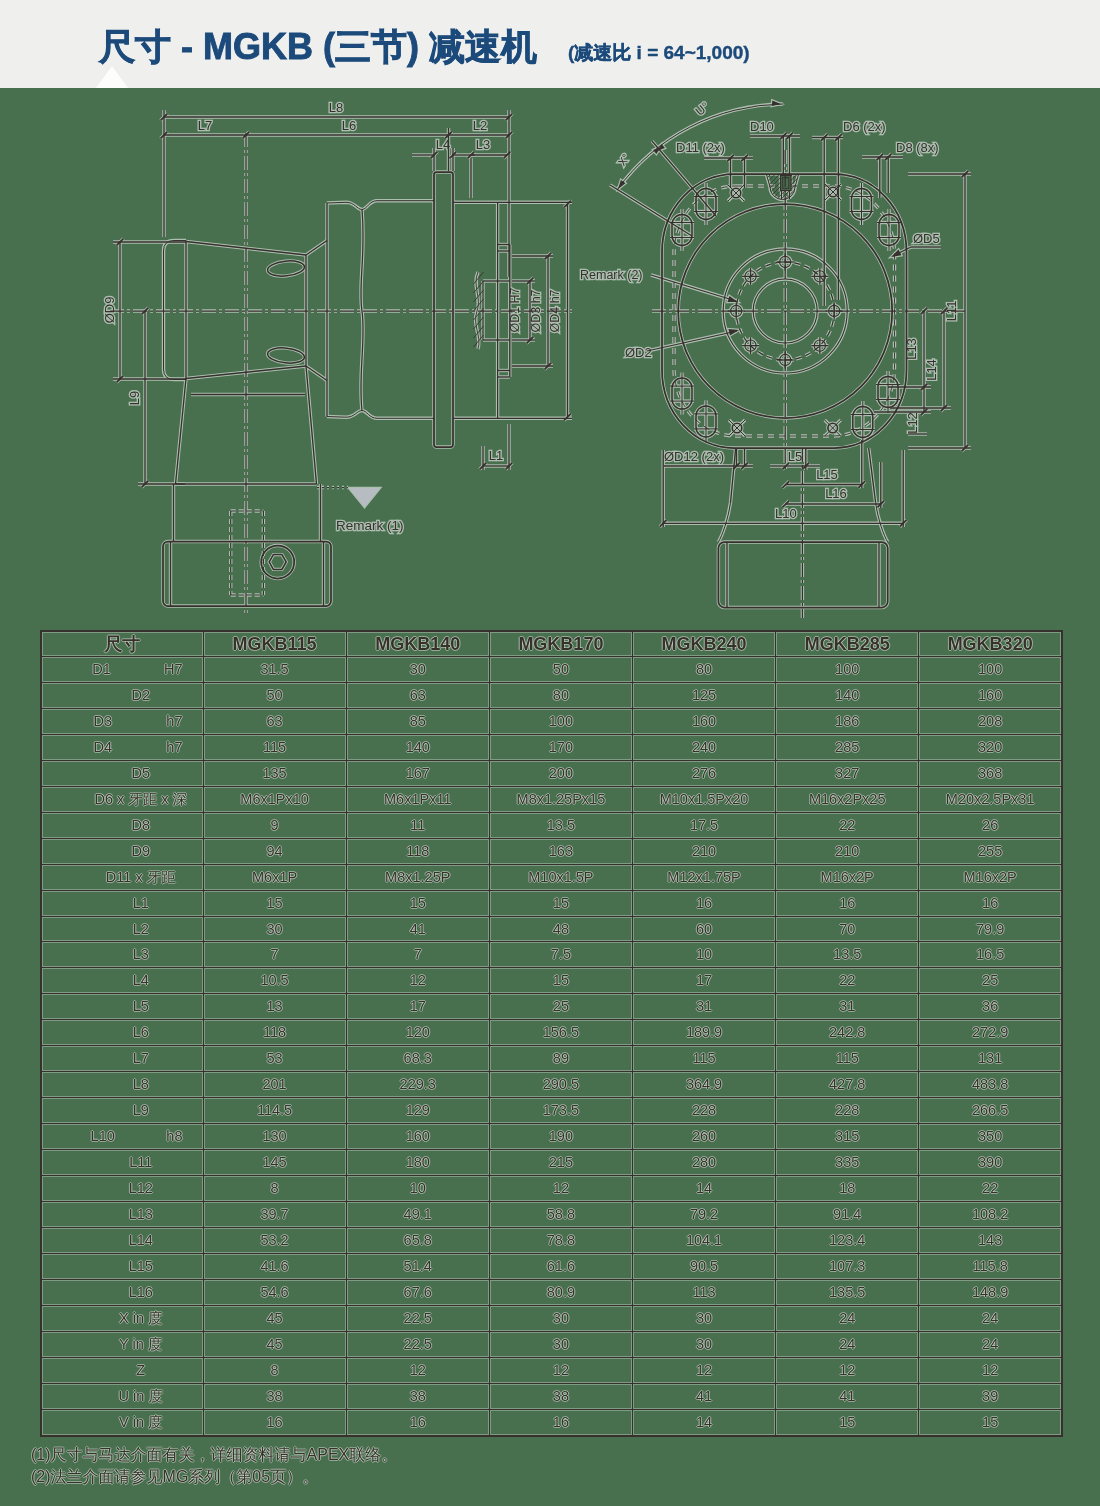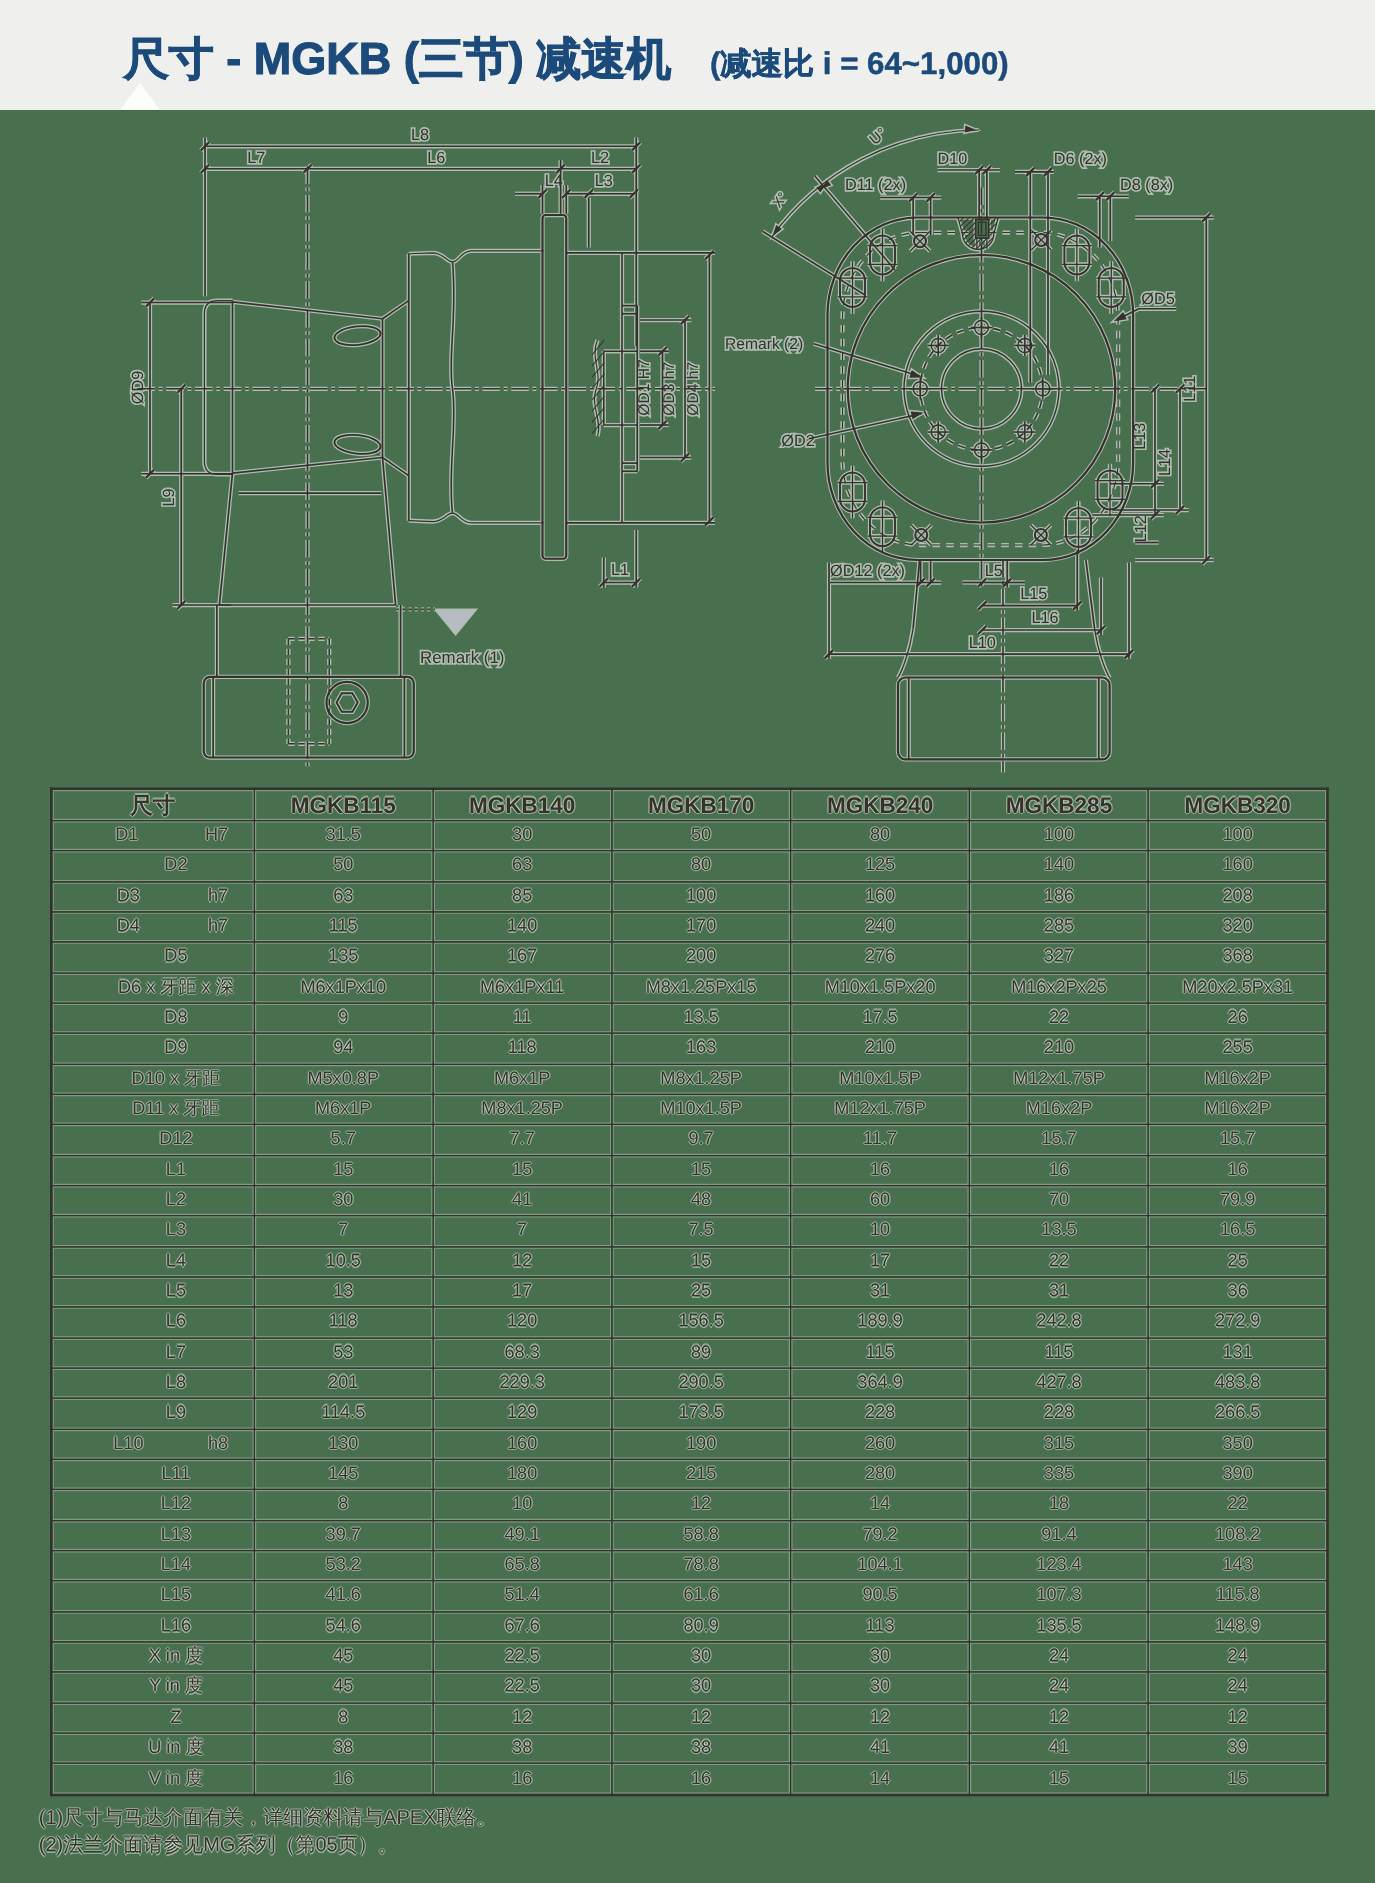--- a/index.html
+++ b/index.html
@@ -1,21 +1,21 @@
 <!DOCTYPE html>
 <html><head>
 <meta charset="utf-8">
 <style>
   html,body{margin:0;padding:0;}
   body{width:1100px;height:1506px;position:relative;overflow:hidden;
        background:#48704E;font-family:"Liberation Sans",sans-serif;}
   .hdr{position:absolute;left:0;top:0;width:1100px;height:88px;background:#EFEFED;}
   .title{position:absolute;left:99px;top:23px;color:#1B4A7B;font-weight:bold;
          font-size:36px;letter-spacing:0px;white-space:nowrap;-webkit-text-stroke:0.9px #1B4A7B;}
-  .title .sub{font-size:25px;margin-left:21px;-webkit-text-stroke:0.4px #1B4A7B;}
+  .title .sub{font-size:19px;margin-left:21px;-webkit-text-stroke:0.4px #1B4A7B;}
   .tri{position:absolute;left:96px;top:66px;width:0;height:0;
        border-left:16px solid transparent;border-right:16px solid transparent;
        border-bottom:22px solid #FDFDFB;}
   svg{position:absolute;left:0;top:0;}
   svg text{fill:#36312D;stroke:none;}
   svg g.halo{opacity:0.55;}
   svg g.halo g.nh{display:none;}
   svg g.halo line,svg g.halo path,svg g.halo rect,svg g.halo circle,svg g.halo ellipse{stroke:#fff !important;stroke-width:3.4px !important;fill:none !important;}
   svg g.halo polygon{fill:#fff !important;stroke:#fff !important;stroke-width:2.4px !important;}
   svg g.halo text{fill:#fff !important;stroke:#fff !important;stroke-width:2.6px !important;}
@@ -1058,47 +1058,29 @@
 <tr>
         <td class="c0"><span class="nm">D9</span></td>
         <td>94</td>
         <td>118</td>
         <td>163</td>
         <td>210</td>
         <td>210</td>
         <td>255</td>
       </tr>
 <tr>
-        <td class="c0"><span class="nm">D10 x 牙距</span></td>
-        <td>M5x0.8P</td>
-        <td>M6x1P</td>
-        <td>M8x1.25P</td>
-        <td>M10x1.5P</td>
-        <td>M12x1.75P</td>
-        <td>M16x2P</td>
-      </tr>
-<tr>
         <td class="c0"><span class="nm">D11 x 牙距</span></td>
         <td>M6x1P</td>
         <td>M8x1.25P</td>
         <td>M10x1.5P</td>
         <td>M12x1.75P</td>
         <td>M16x2P</td>
         <td>M16x2P</td>
       </tr>
 <tr>
-        <td class="c0"><span class="nm">D12</span></td>
-        <td>5.7</td>
-        <td>7.7</td>
-        <td>9.7</td>
-        <td>11.7</td>
-        <td>15.7</td>
-        <td>15.7</td>
-      </tr>
-<tr>
         <td class="c0"><span class="nm">L1</span></td>
         <td>15</td>
         <td>15</td>
         <td>15</td>
         <td>16</td>
         <td>16</td>
         <td>16</td>
       </tr>
 <tr>
         <td class="c0"><span class="nm">L2</span></td>

